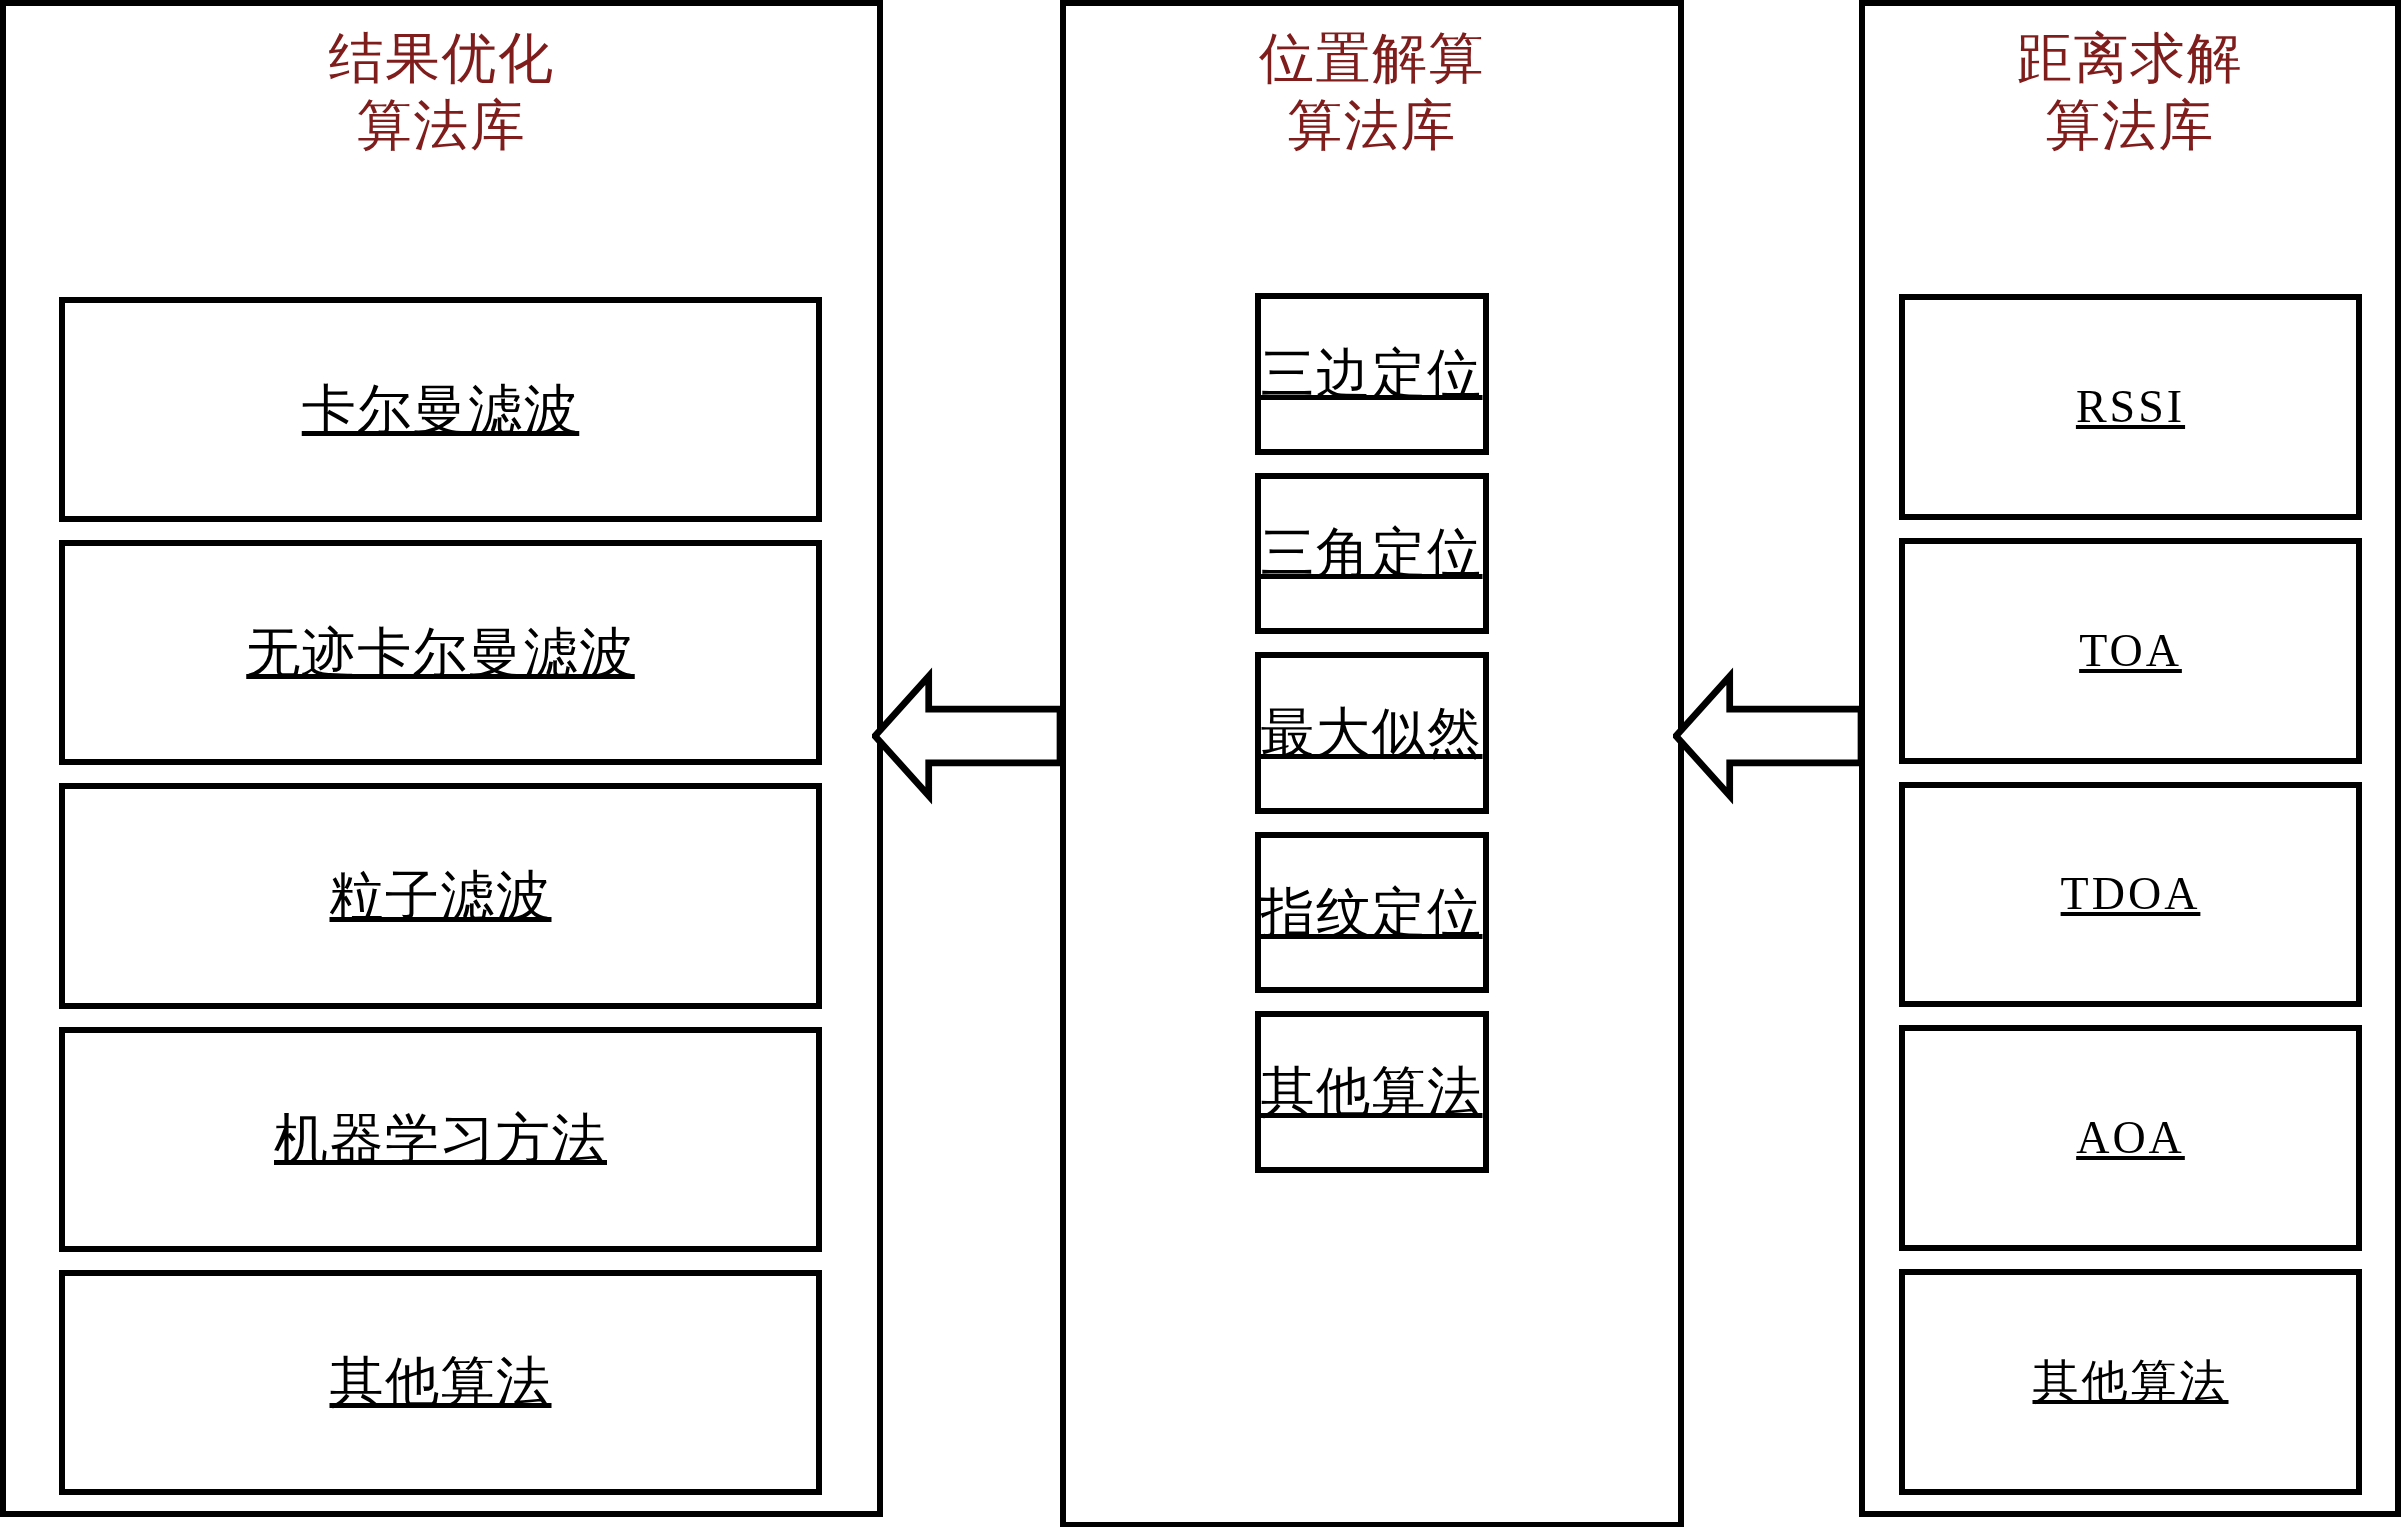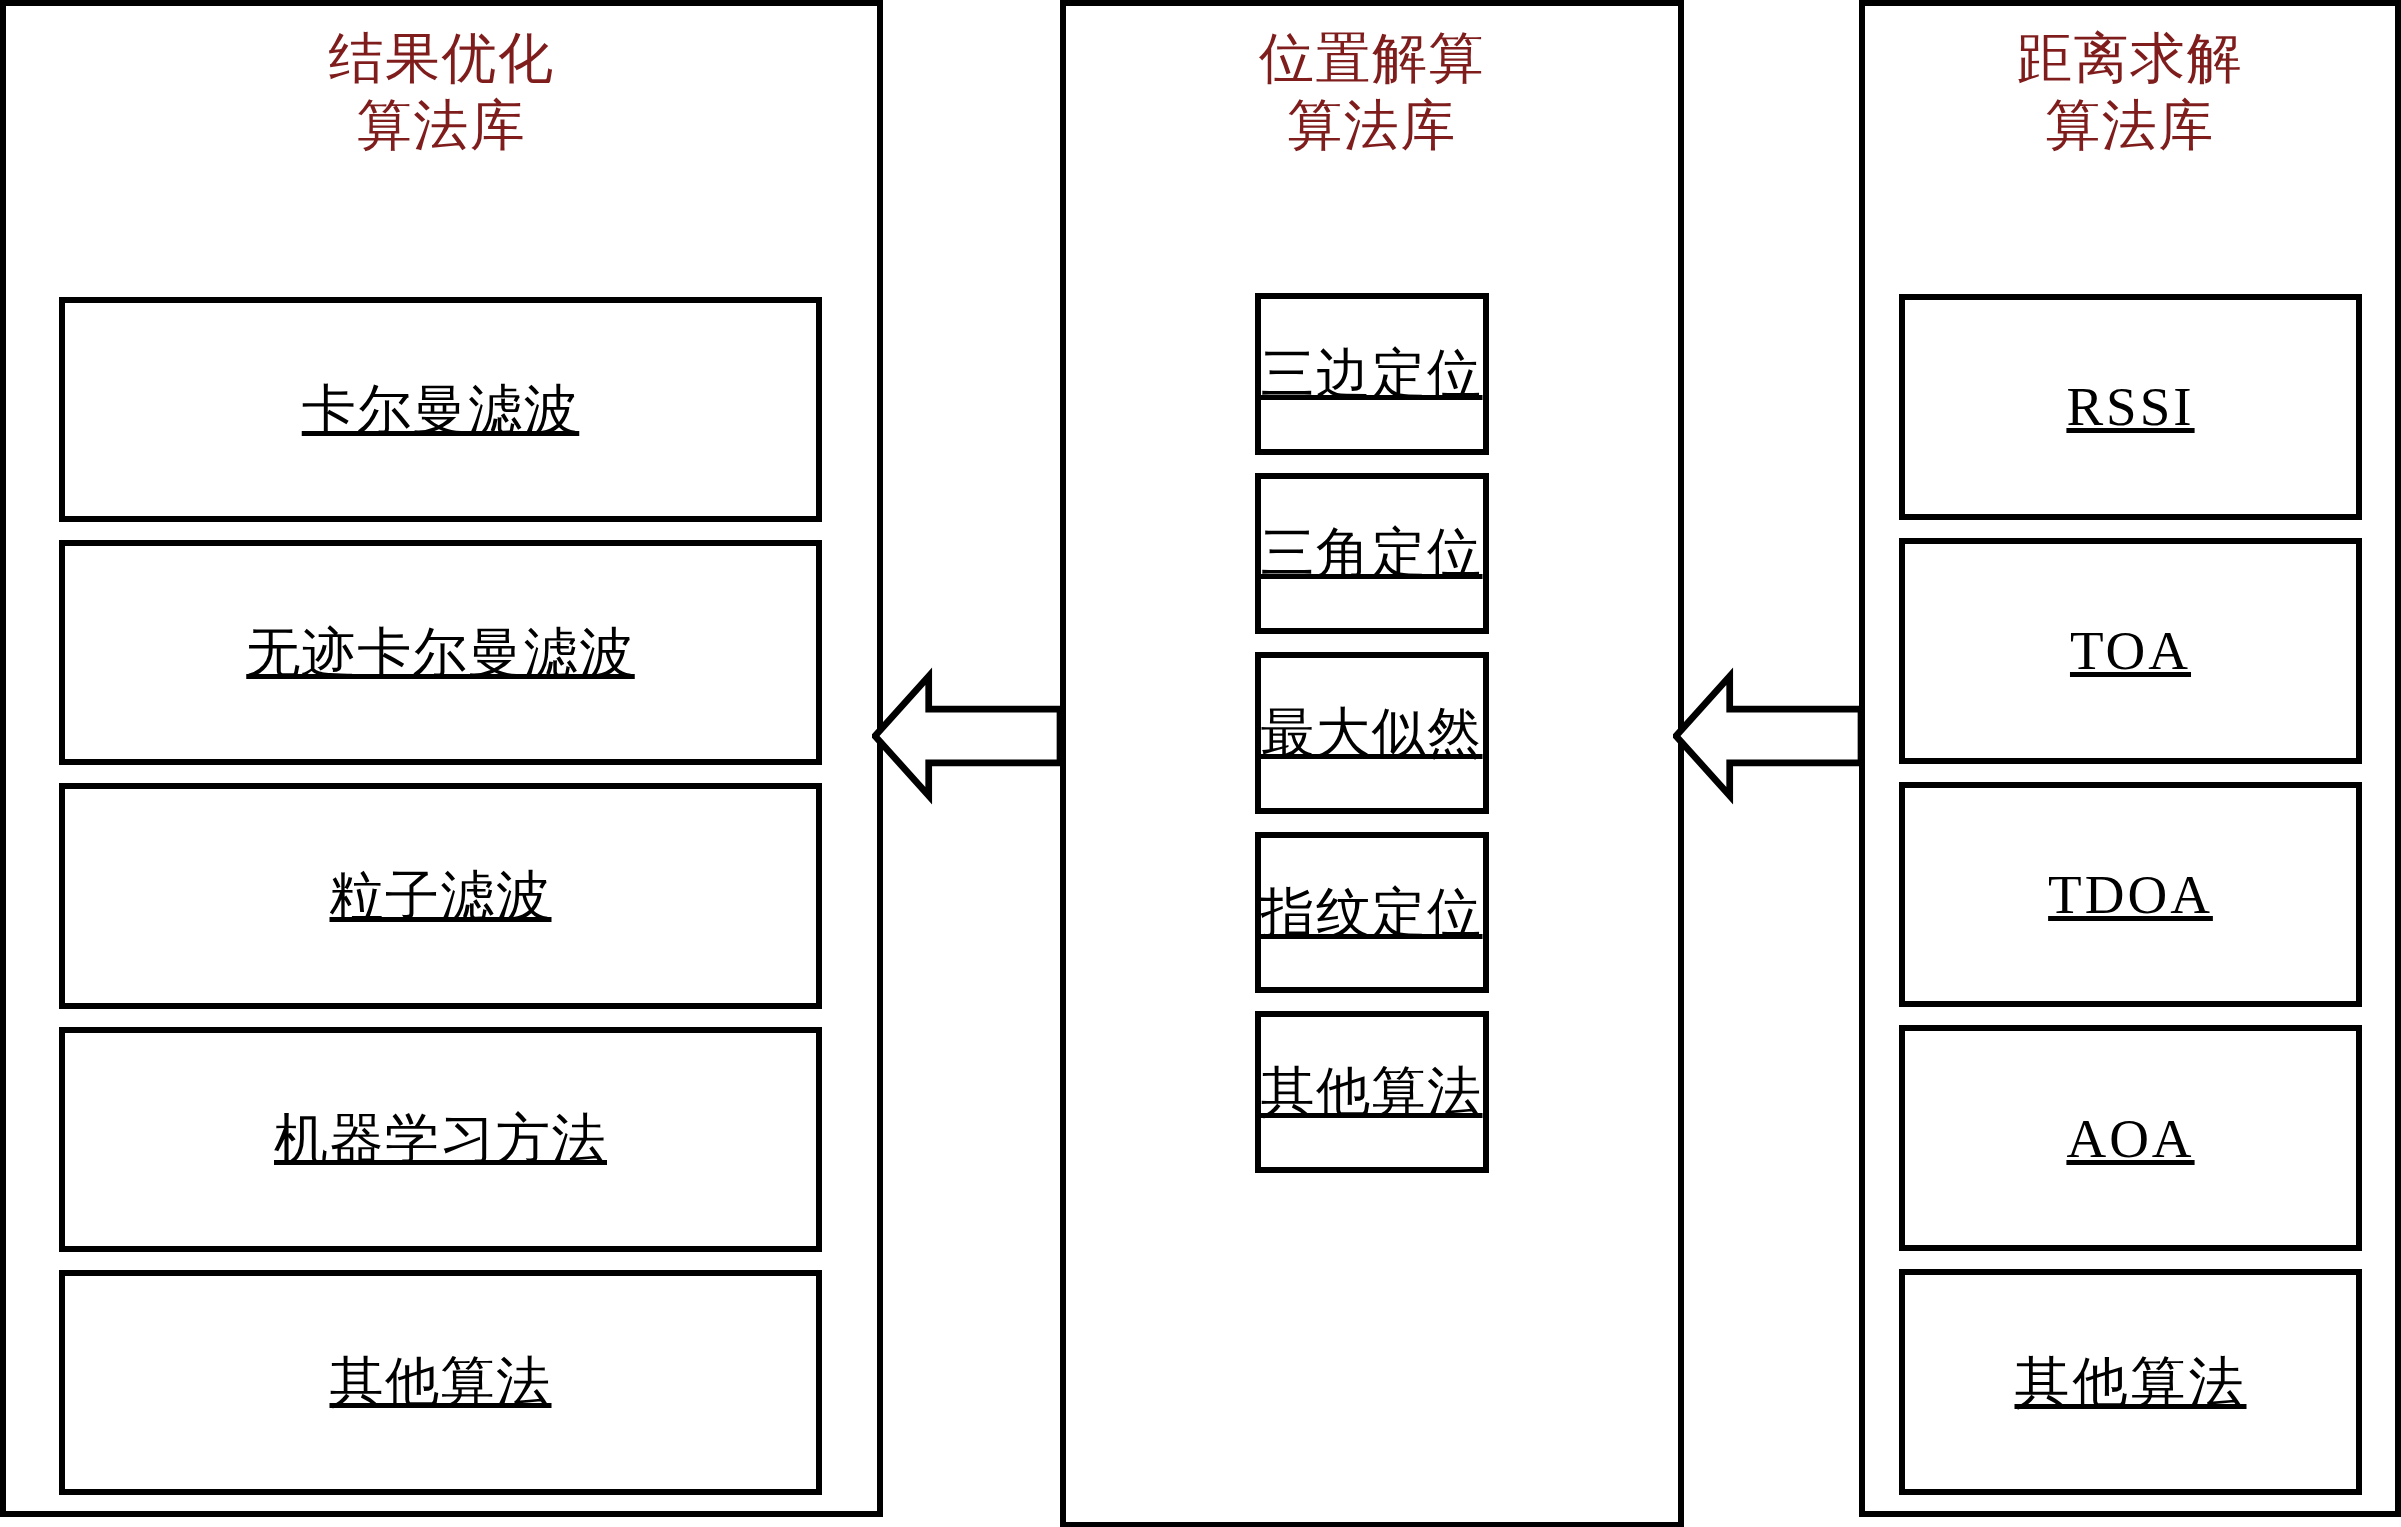--- a/index.html
+++ b/index.html
@@ -71,21 +71,21 @@
   .item-label {
     font-size: 52px;
     line-height: 1;
     color: #000000;
     letter-spacing: 1.5px;
     white-space: nowrap;
     font-family: "Liberation Serif", "DejaVu Serif", serif;
   }
   #stack-left .item-label   { font-size: 54px; }
   #stack-middle .item-label { font-size: 54px; }
-  #stack-right .item-label  { font-size: 55px; letter-spacing: 3px; }
+  #stack-right .item-label  { font-size: 46px; letter-spacing: 3px; }
 
   
   .block-arrow {
     position: absolute;
     top: 651px;
     width: 191px;
     height: 170px;
   }
   #arrow-middle-to-left { left: 872px; }
   #arrow-right-to-middle { left: 1673px; }

